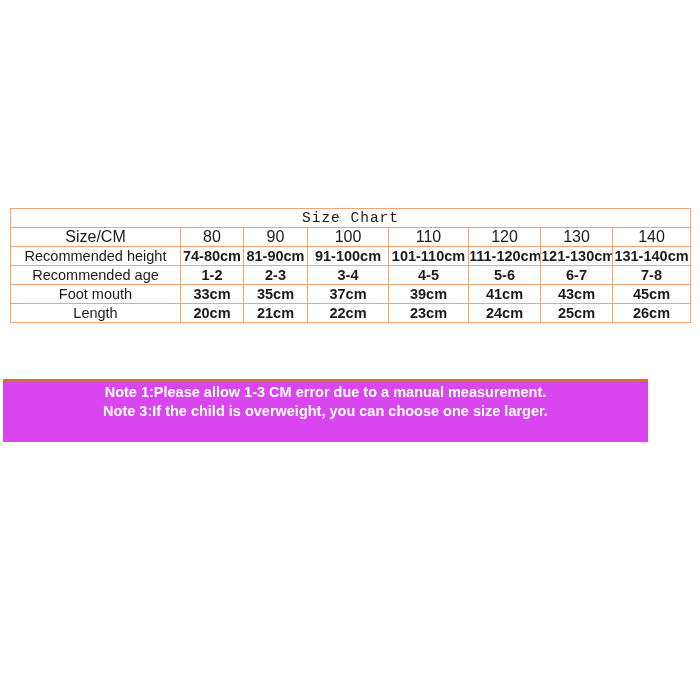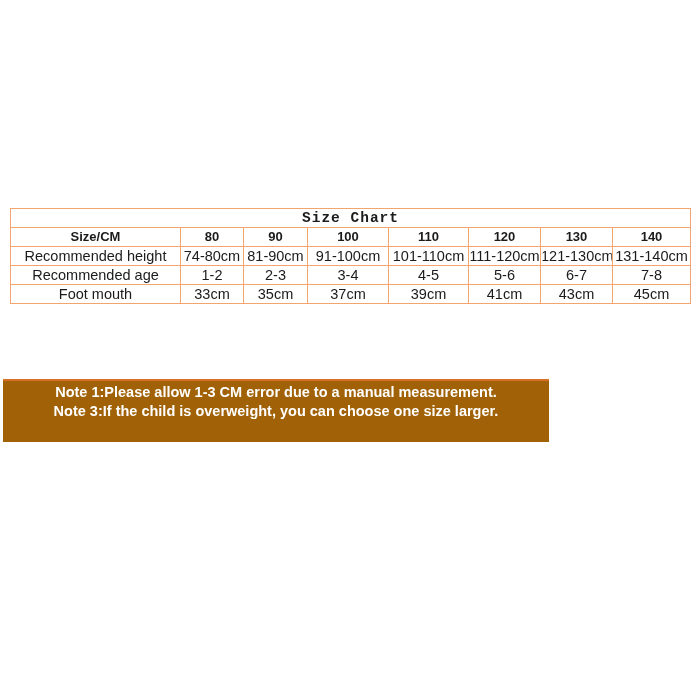--- a/index.html
+++ b/index.html
@@ -34,44 +34,44 @@
     color: #1b1b1b;
     white-space: nowrap;
     overflow: hidden;
   }
   td.title-cell {
     height: 28px;
     line-height: 28px;
     font-family: "Liberation Mono", "DejaVu Sans Mono", monospace;
     font-size: 14px;
     letter-spacing: 1px;
-    font-weight: 700;
+    font-weight: 400;
     color: #222222;
   }
   tr.header-row td {
-    font-weight: bold;
-    font-size: 13px;
+    font-weight: normal;
+    font-size: 16px;
   }
   td.row-label {
     font-weight: normal;
     font-size: 15px;
   }
   td.value-cell {
-    font-weight: 400;
+    font-weight: 700;
     color: #262626;
     border-radius: 8px;
   }
   .notes-banner {
     position: absolute;
     left: 3px;
     top: 379px;
-    width: 546px;
+    width: 645px;
     height: 63px;
     box-sizing: border-box;
-    background: #a16207;
+    background: #d946ef;
     border-top: 2px solid #d86f27;
     color: #ffffff;
     text-align: center;
     padding-top: 2px;
   }
   .notes-banner .note-line {
     font-size: 14.5px;
     font-weight: bold;
     line-height: 19px;
     white-space: nowrap;
@@ -130,20 +130,30 @@
       <tr>
         <td class="row-label">Foot mouth</td>
         <td class="value-cell">33cm</td>
         <td class="value-cell">35cm</td>
         <td class="value-cell">37cm</td>
         <td class="value-cell">39cm</td>
         <td class="value-cell">41cm</td>
         <td class="value-cell">43cm</td>
         <td class="value-cell">45cm</td>
       </tr>
+      <tr>
+        <td class="row-label">Length</td>
+        <td class="value-cell">20cm</td>
+        <td class="value-cell">21cm</td>
+        <td class="value-cell">22cm</td>
+        <td class="value-cell">23cm</td>
+        <td class="value-cell">24cm</td>
+        <td class="value-cell">25cm</td>
+        <td class="value-cell">26cm</td>
+      </tr>
     </tbody>
   </table>
 
   <div class="notes-banner">
     <div class="note-line">Note 1:Please allow 1-3 CM error due to a manual measurement.</div>
     <div class="note-line">Note 3:If the child is overweight, you can choose one size larger.</div>
   </div>
 
 </div>
 

